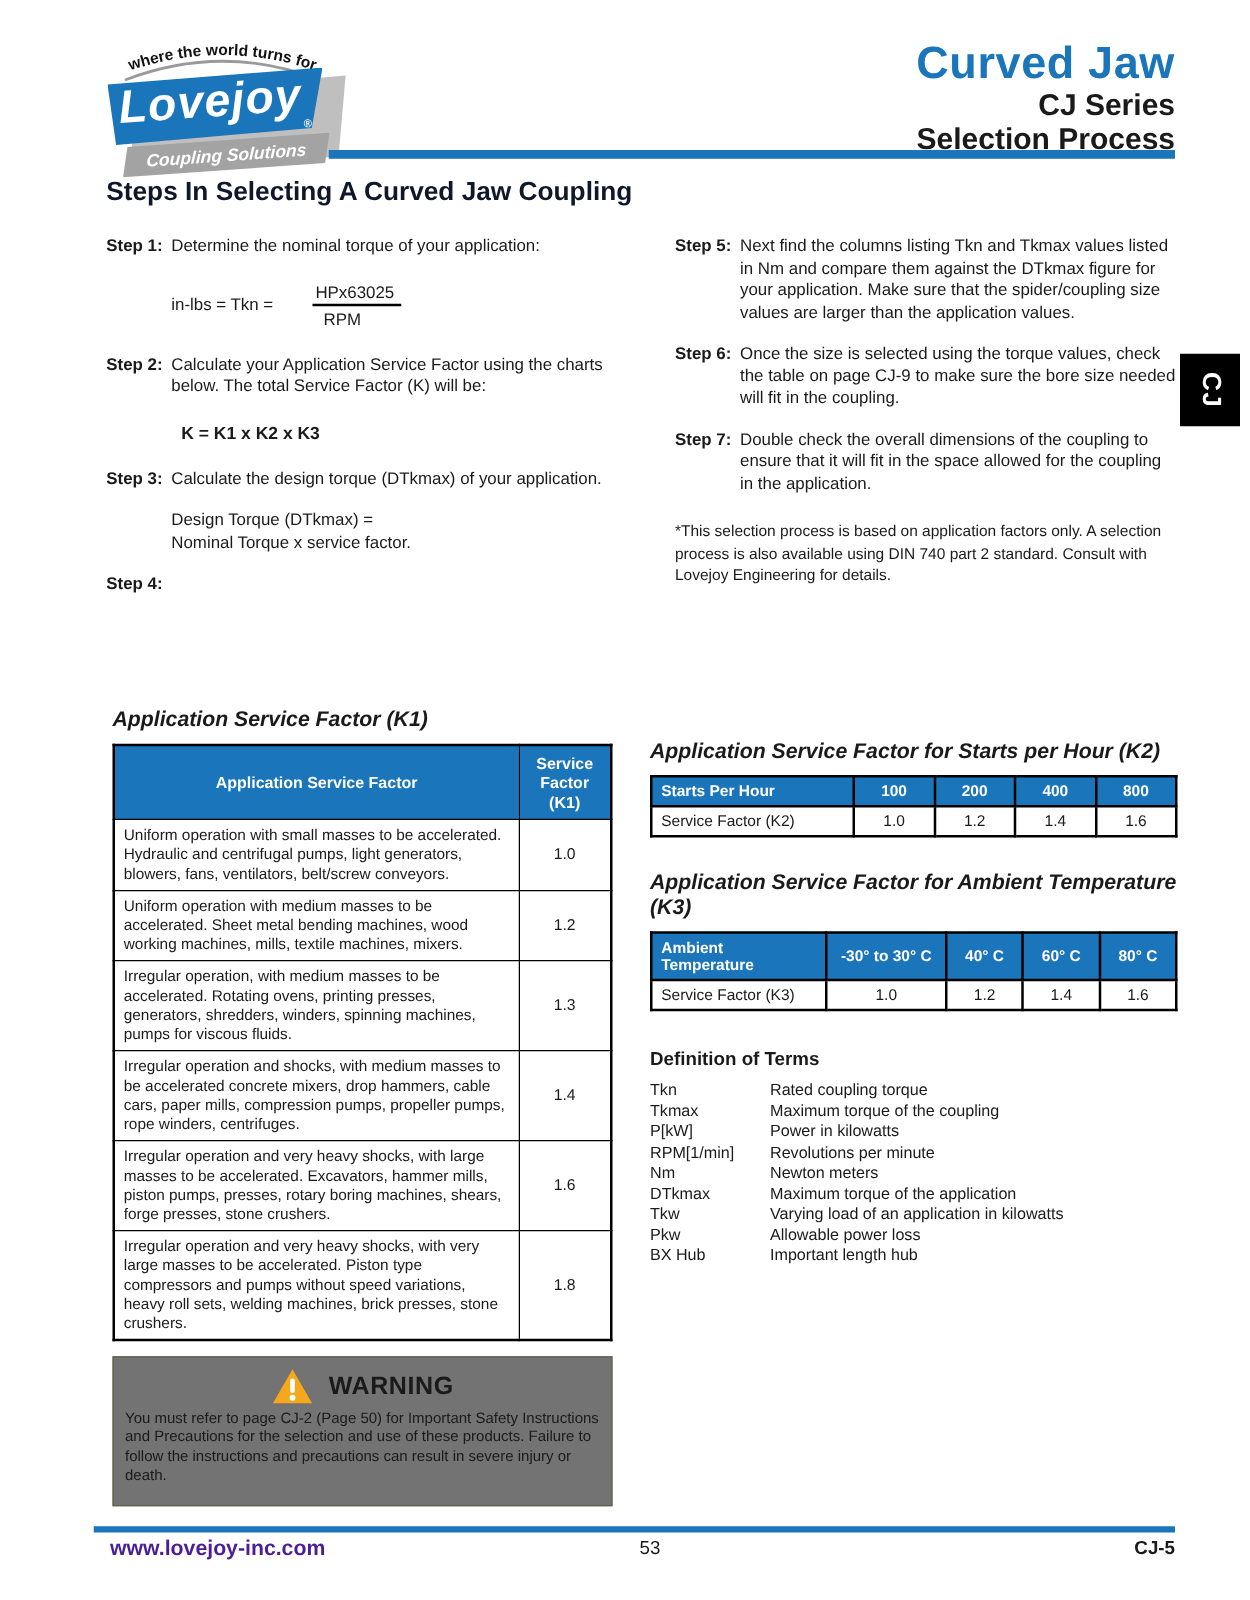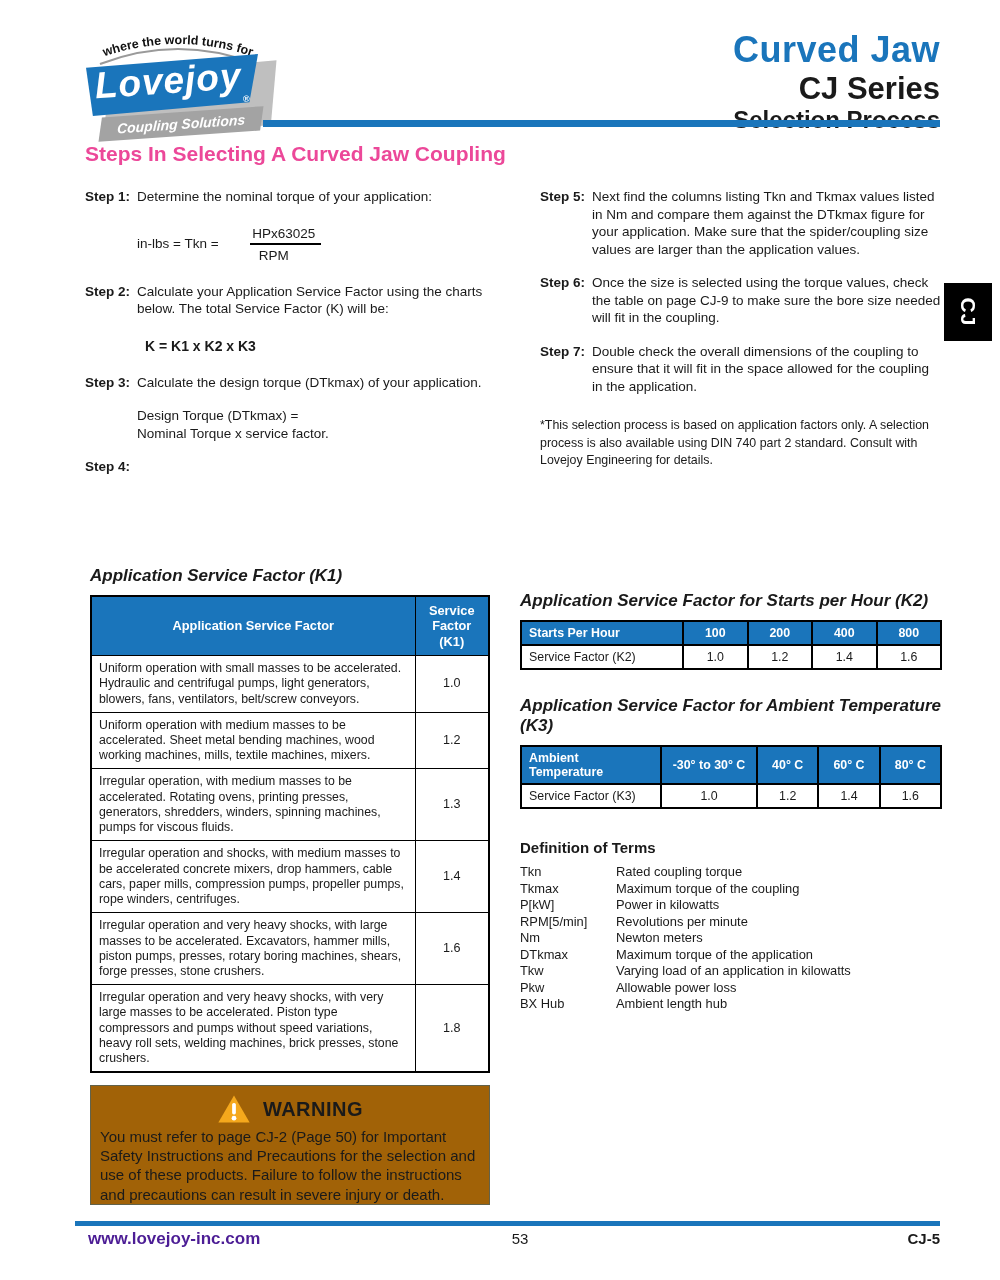--- a/index.html
+++ b/index.html
@@ -20,24 +20,24 @@
   .logo-banner span { color:#fff; font-style:italic; font-weight:bold; font-size:14px;
     transform:skewX(6deg); white-space:nowrap; }
   .logo-flag { position:absolute; left:6px; top:30px; width:172px; height:62px;
     background:#1a75bb; clip-path:polygon(0 22%, 100% 0%, 95% 78%, 4% 100%);
     display:flex; align-items:center; justify-content:center; }
   .logo-flag .brand { color:#fff; font-style:italic; font-weight:bold; font-size:37px;
     letter-spacing:1px; transform:rotate(-4deg); line-height:1; }
   .logo-flag .reg { font-size:9px; font-style:normal; vertical-align:-14px; }
   .title-block { position:absolute; right:60px; top:30px; text-align:right; line-height:1.12; }
   .title-main { color:#1a75bb; font-weight:bold; font-size:36px; letter-spacing:0.5px; }
-  .title-series { font-weight:bold; font-size:31px; margin-top:2px; }
+  .title-series { font-weight:bold; font-size:24px; margin-top:2px; }
   .title-sub { font-weight:bold; font-size:24px; }
   .header-rule { position:absolute; left:263px; top:120px; width:677px; height:7px; background:#1a75bb; }
-  .section-title { position:absolute; left:85px; top:142px; color:#ec4899; font-weight:bold; font-size:21px; }
+  .section-title { position:absolute; left:85px; top:142px; color:#0f172a; font-weight:bold; font-size:21px; }
 
   
   .cj-tab { position:absolute; left:944px; top:283px; width:48px; height:58px; background:#000;
     display:flex; align-items:center; justify-content:center; }
   .cj-tab span { color:#fff; font-weight:bold; font-size:21px; transform:rotate(90deg); letter-spacing:1px; }
 
   
   .steps-left  { position:absolute; left:85px;  top:188px; width:430px; }
   .steps-right { position:absolute; left:540px; top:188px; width:402px; }
   .step { display:grid; grid-template-columns:52px 1fr; margin-bottom:16px; }
@@ -72,24 +72,24 @@
   .k2-title { margin-top:0; }
   .k3-head { margin-top:26px; }
 
   
   .defs { margin-top:30px; }
   .defs-title { font-weight:bold; font-size:15px; margin-bottom:8px; }
   .def-row { display:grid; grid-template-columns:96px 1fr; font-size:12.9px; line-height:1.28; }
 
   
   .warning { position:absolute; left:90px; top:1085px; width:400px; height:120px;
-    background:#a16207; border:1px solid #62624a; padding:6px 9px 6px 9px; }
+    background:#737373; border:1px solid #62624a; padding:6px 9px 6px 9px; }
   .warn-head { display:flex; align-items:center; justify-content:center; gap:12px; margin:2px 0 3px 0; }
   .warn-title { font-weight:bold; font-size:20px; letter-spacing:0.5px; }
-  .warn-text { font-size:15px; line-height:1.28; }
+  .warn-text { font-size:12px; line-height:1.28; }
 
   
   .footer-rule { position:absolute; left:75px; top:1221px; width:865px; height:5px; background:#1a75bb; }
   .footer-url { position:absolute; left:88px; top:1229px; font-weight:bold; font-size:17px; color:#4c1d95; text-decoration:none; }
   .footer-page { position:absolute; left:440px; top:1230px; width:160px; text-align:center; font-size:15px; }
   .footer-code { position:absolute; right:60px; top:1230px; font-weight:bold; font-size:15px; }
 </style>
 </head>
 <body>
 
@@ -275,42 +275,42 @@
         </div>
       <div class="def-row">
           <div>Tkmax</div>
           <div>Maximum torque of the coupling</div>
         </div>
       <div class="def-row">
           <div>P[kW]</div>
           <div>Power in kilowatts</div>
         </div>
       <div class="def-row">
-          <div>RPM[5/min]</div>
+          <div>RPM[1/min]</div>
           <div>Revolutions per minute</div>
         </div>
       <div class="def-row">
           <div>Nm</div>
           <div>Newton meters</div>
         </div>
       <div class="def-row">
           <div>DTkmax</div>
           <div>Maximum torque of the application</div>
         </div>
       <div class="def-row">
           <div>Tkw</div>
           <div>Varying load of an application in kilowatts</div>
         </div>
       <div class="def-row">
           <div>Pkw</div>
           <div>Allowable power loss</div>
         </div>
       <div class="def-row">
           <div>BX Hub</div>
-          <div>Ambient length hub</div>
+          <div>Important length hub</div>
         </div>
     </div>
   </div>
 
   <div class="warning">
     <div class="warn-head">
       <svg width="34" height="30" viewBox="0 0 100 88">
         <path d="M50 4 L96 84 L4 84 Z" fill="#f5a81c"></path>
         <rect x="44.5" y="26" width="11" height="34" rx="5" fill="#fff"></rect>
         <circle cx="50" cy="71" r="7" fill="#fff"></circle>

